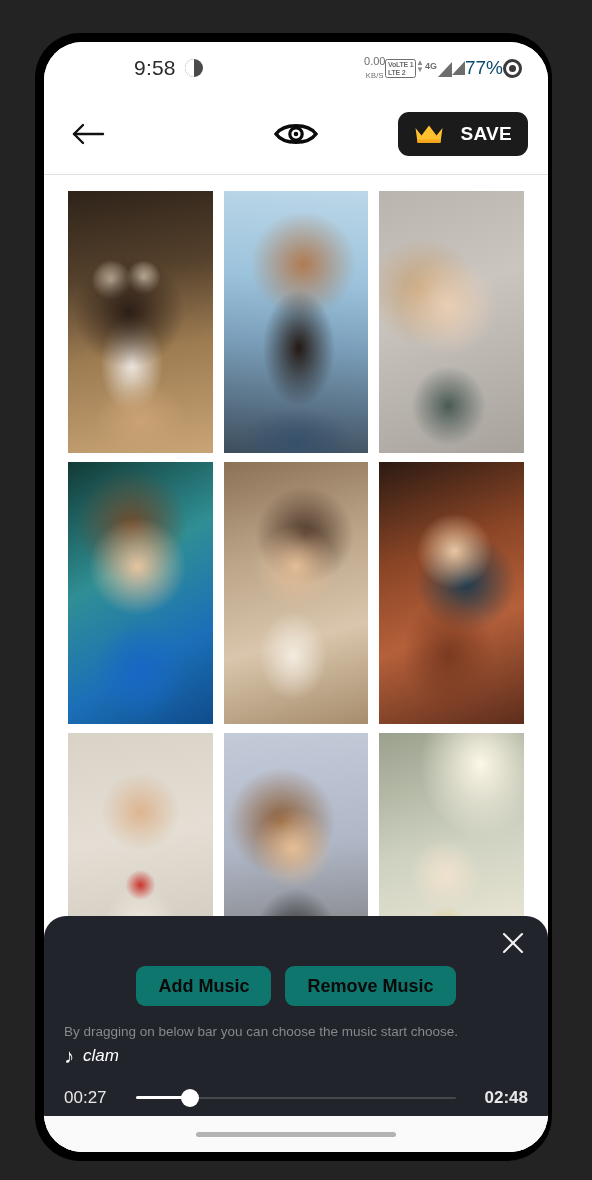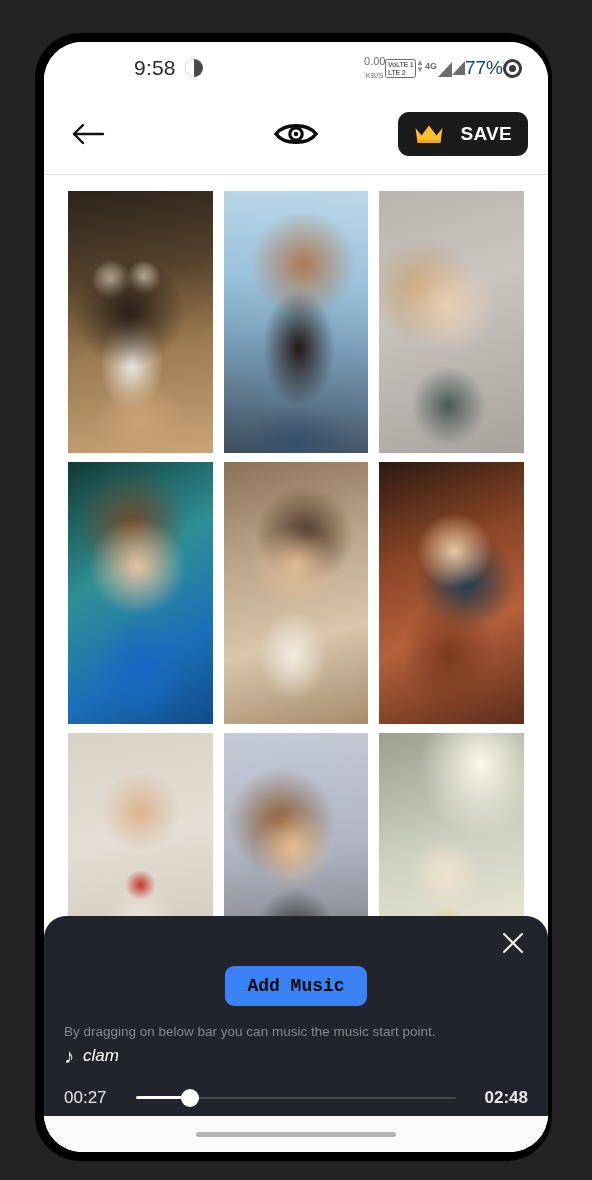--- a/index.html
+++ b/index.html
@@ -197,24 +197,24 @@
     position: absolute; right: 16px; top: 8px;
     width: 38px; height: 38px;
     display: flex; align-items: center; justify-content: center;
     cursor: pointer;
   }
   .btn-row {
     position: absolute; top: 50px; left: 0; width: 100%;
     display: flex; justify-content: center; gap: 14px;
   }
   .pill-btn {
-    background: #3b82f6; color: #0a0a0a;
+    background: #0f766e; color: #0a0a0a;
     border-radius: 9px; border: none;
     height: 40px; padding: 0 22px;
-    font-family: Liberation Mono, monospace;
+    font-family: Liberation Sans, sans-serif;
     font-size: 18px; font-weight: 700;
     cursor: pointer;
   }
   .hint {
     position: absolute; top: 108px; left: 20px;
     font-size: 13.5px; color: #86898e;
   }
   .track-row {
     position: absolute; top: 130px; left: 20px;
     display: flex; align-items: center; gap: 9px;
@@ -348,23 +348,24 @@
   <div class="music-panel">
     <div class="close-x">
       <svg width="24" height="24" viewBox="0 0 24 24">
         <line x1="3" y1="3" x2="21" y2="21" stroke="#f2f2f2" stroke-width="2.1" stroke-linecap="round"></line>
         <line x1="21" y1="3" x2="3" y2="21" stroke="#f2f2f2" stroke-width="2.1" stroke-linecap="round"></line>
       </svg>
     </div>
 
     <div class="btn-row">
       <button class="pill-btn">Add Music</button>
-    </div>
-
-    <div class="hint">By dragging on below bar you can music the music start point.</div>
+      <button class="pill-btn">Remove Music</button>
+    </div>
+
+    <div class="hint">By dragging on below bar you can choose the music start choose.</div>
 
     <div class="track-row">
       <span class="note-icon">♪</span>
       <span class="track-name">clam</span>
     </div>
 
     <div class="slider-row">
       <span class="t-label">00:27</span>
       <div class="slider">
         <div class="track-bg"></div>

